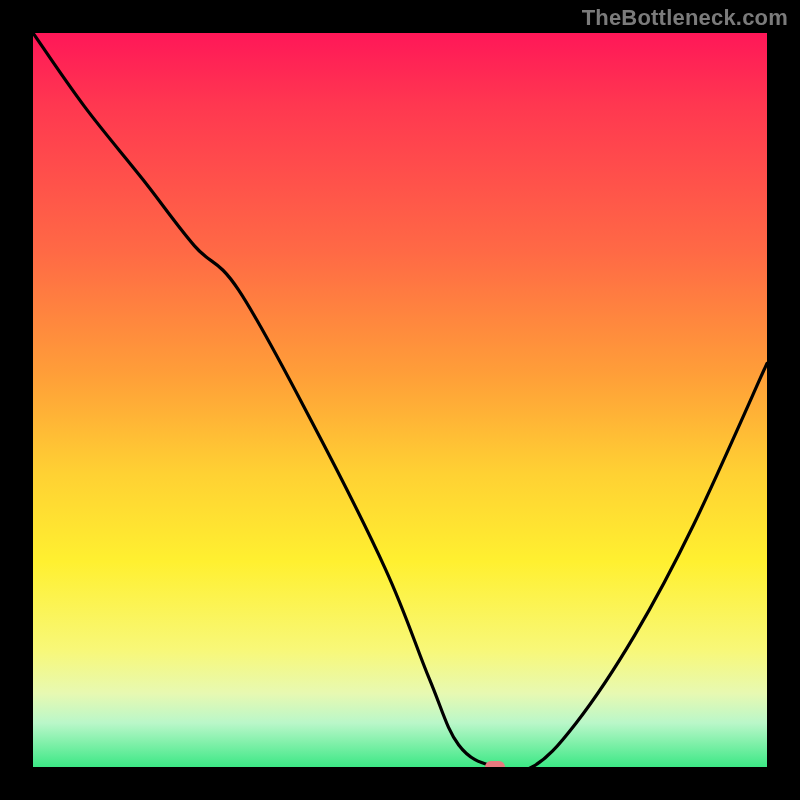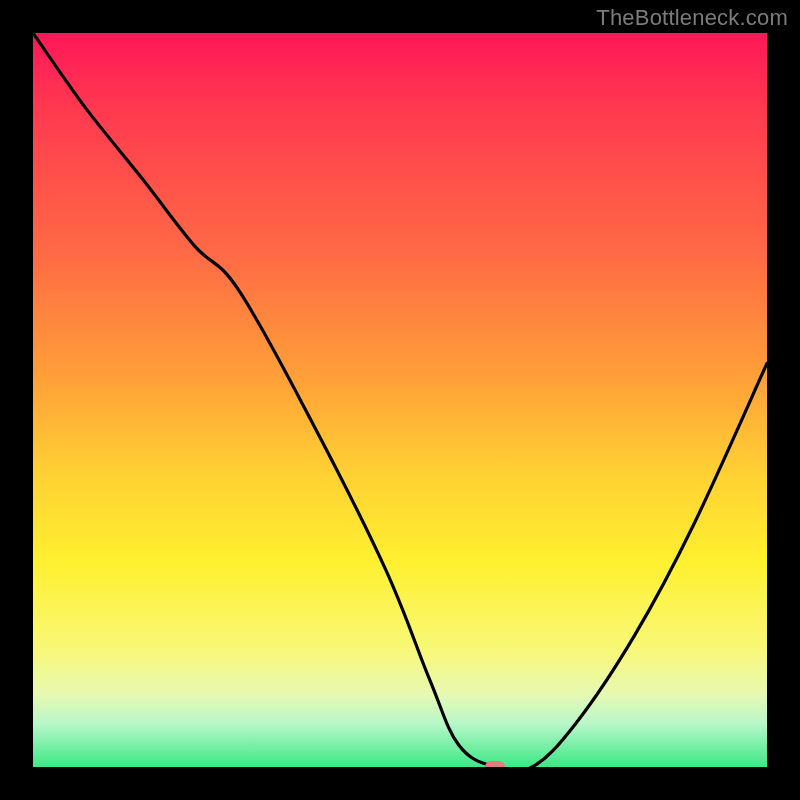--- a/index.html
+++ b/index.html
@@ -56,21 +56,21 @@
     border-radius: 6px;
     background: #e77a7f;
     transform: translate(-50%, -50%);
   }
   .watermark {
     position: absolute;
     top: 5px;
     right: 12px;
     color: #7b7b7b;
     font-size: 22px;
-    font-weight: 400;
+    font-weight: 700;
     letter-spacing: 0.2px;
     user-select: none;
     margin-left: 48px;
   }
 </style>
 </head>
 <body>
 
 <div class="stage">
 

